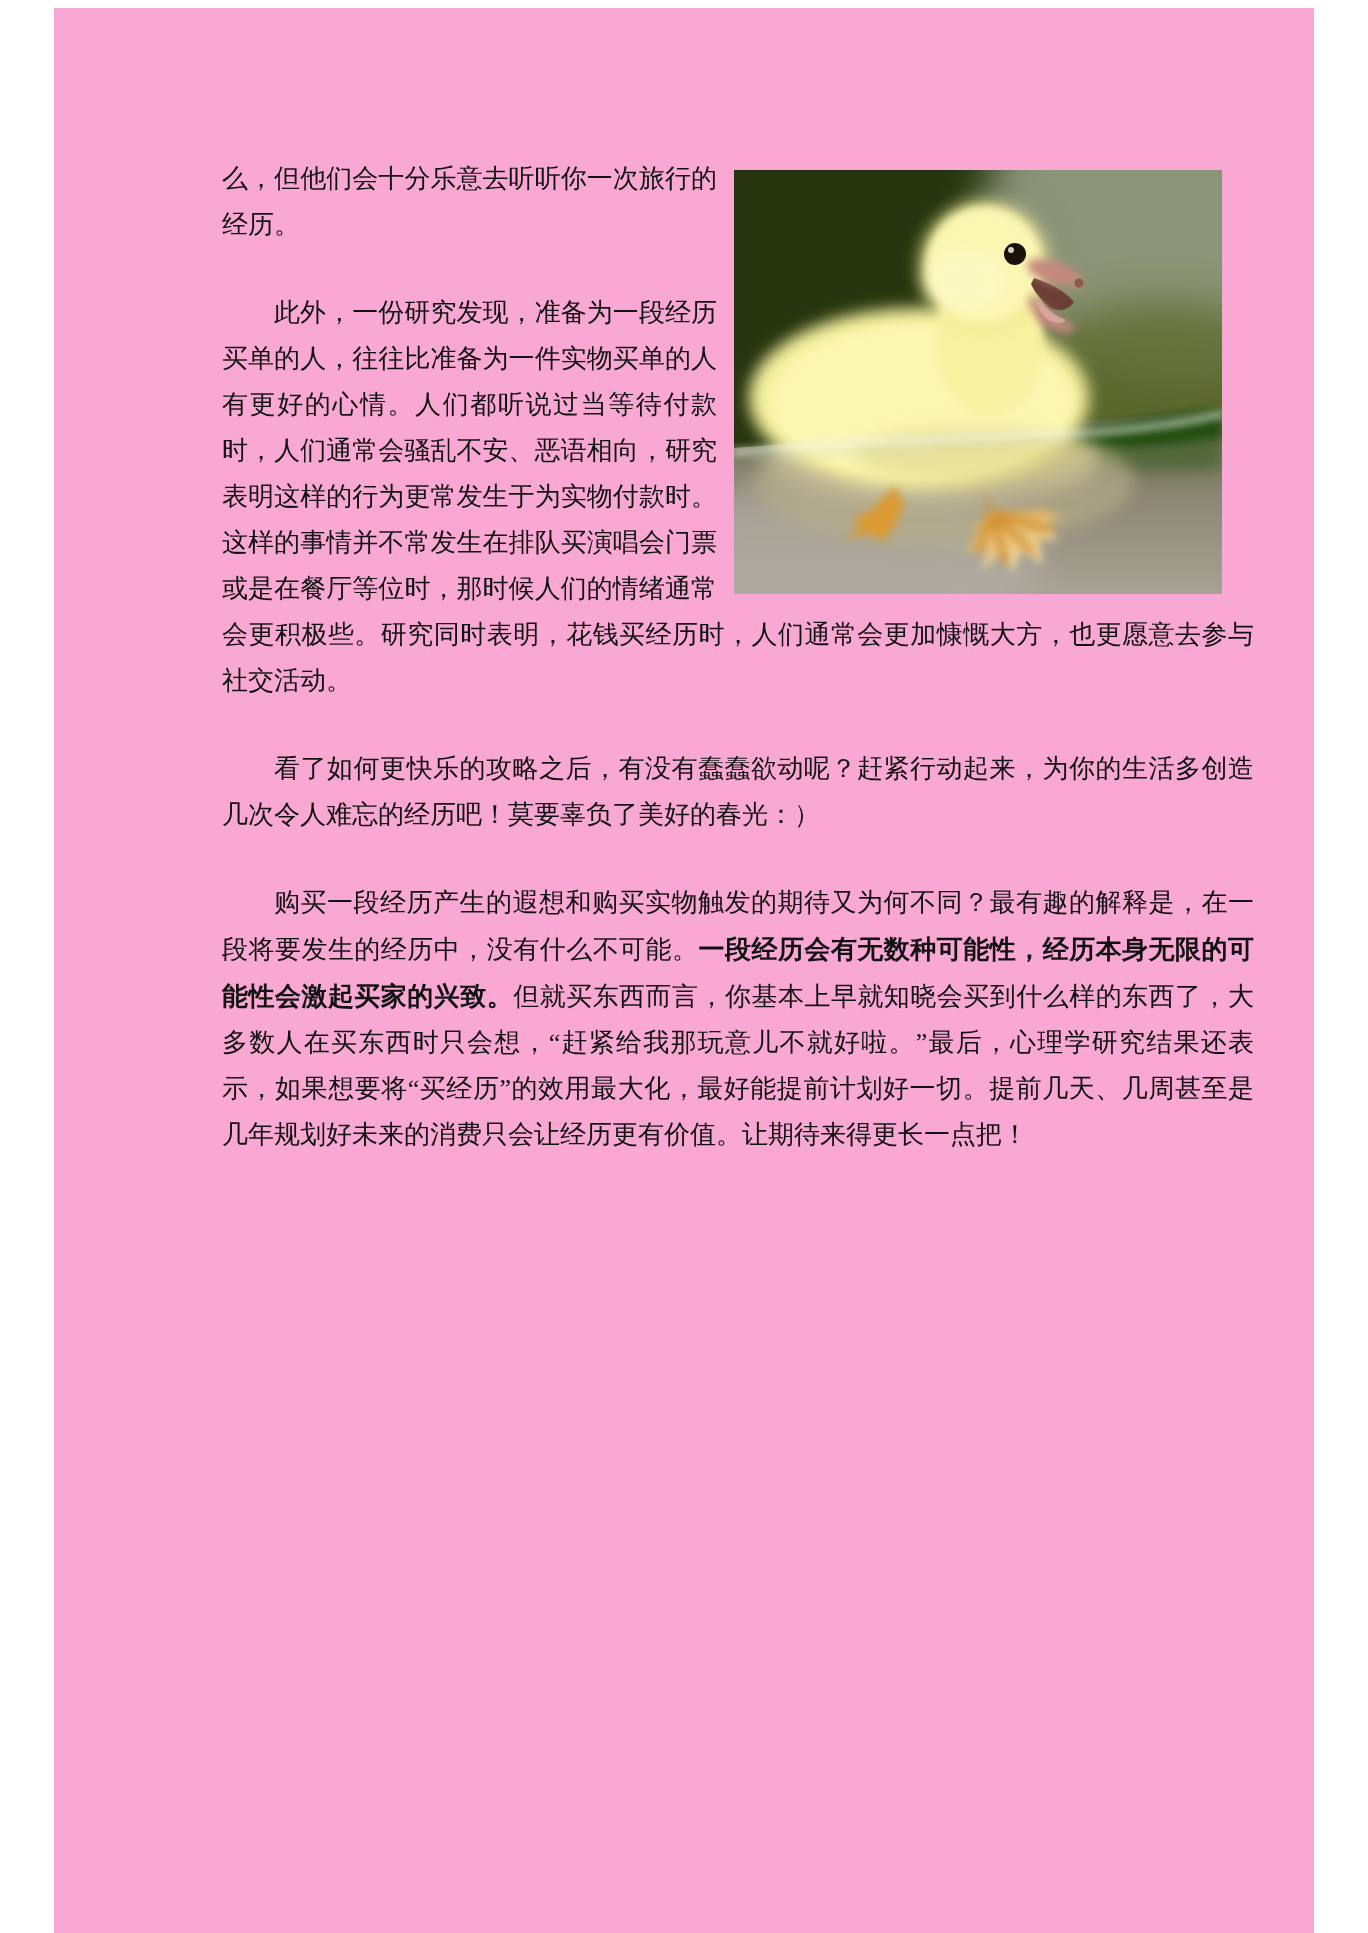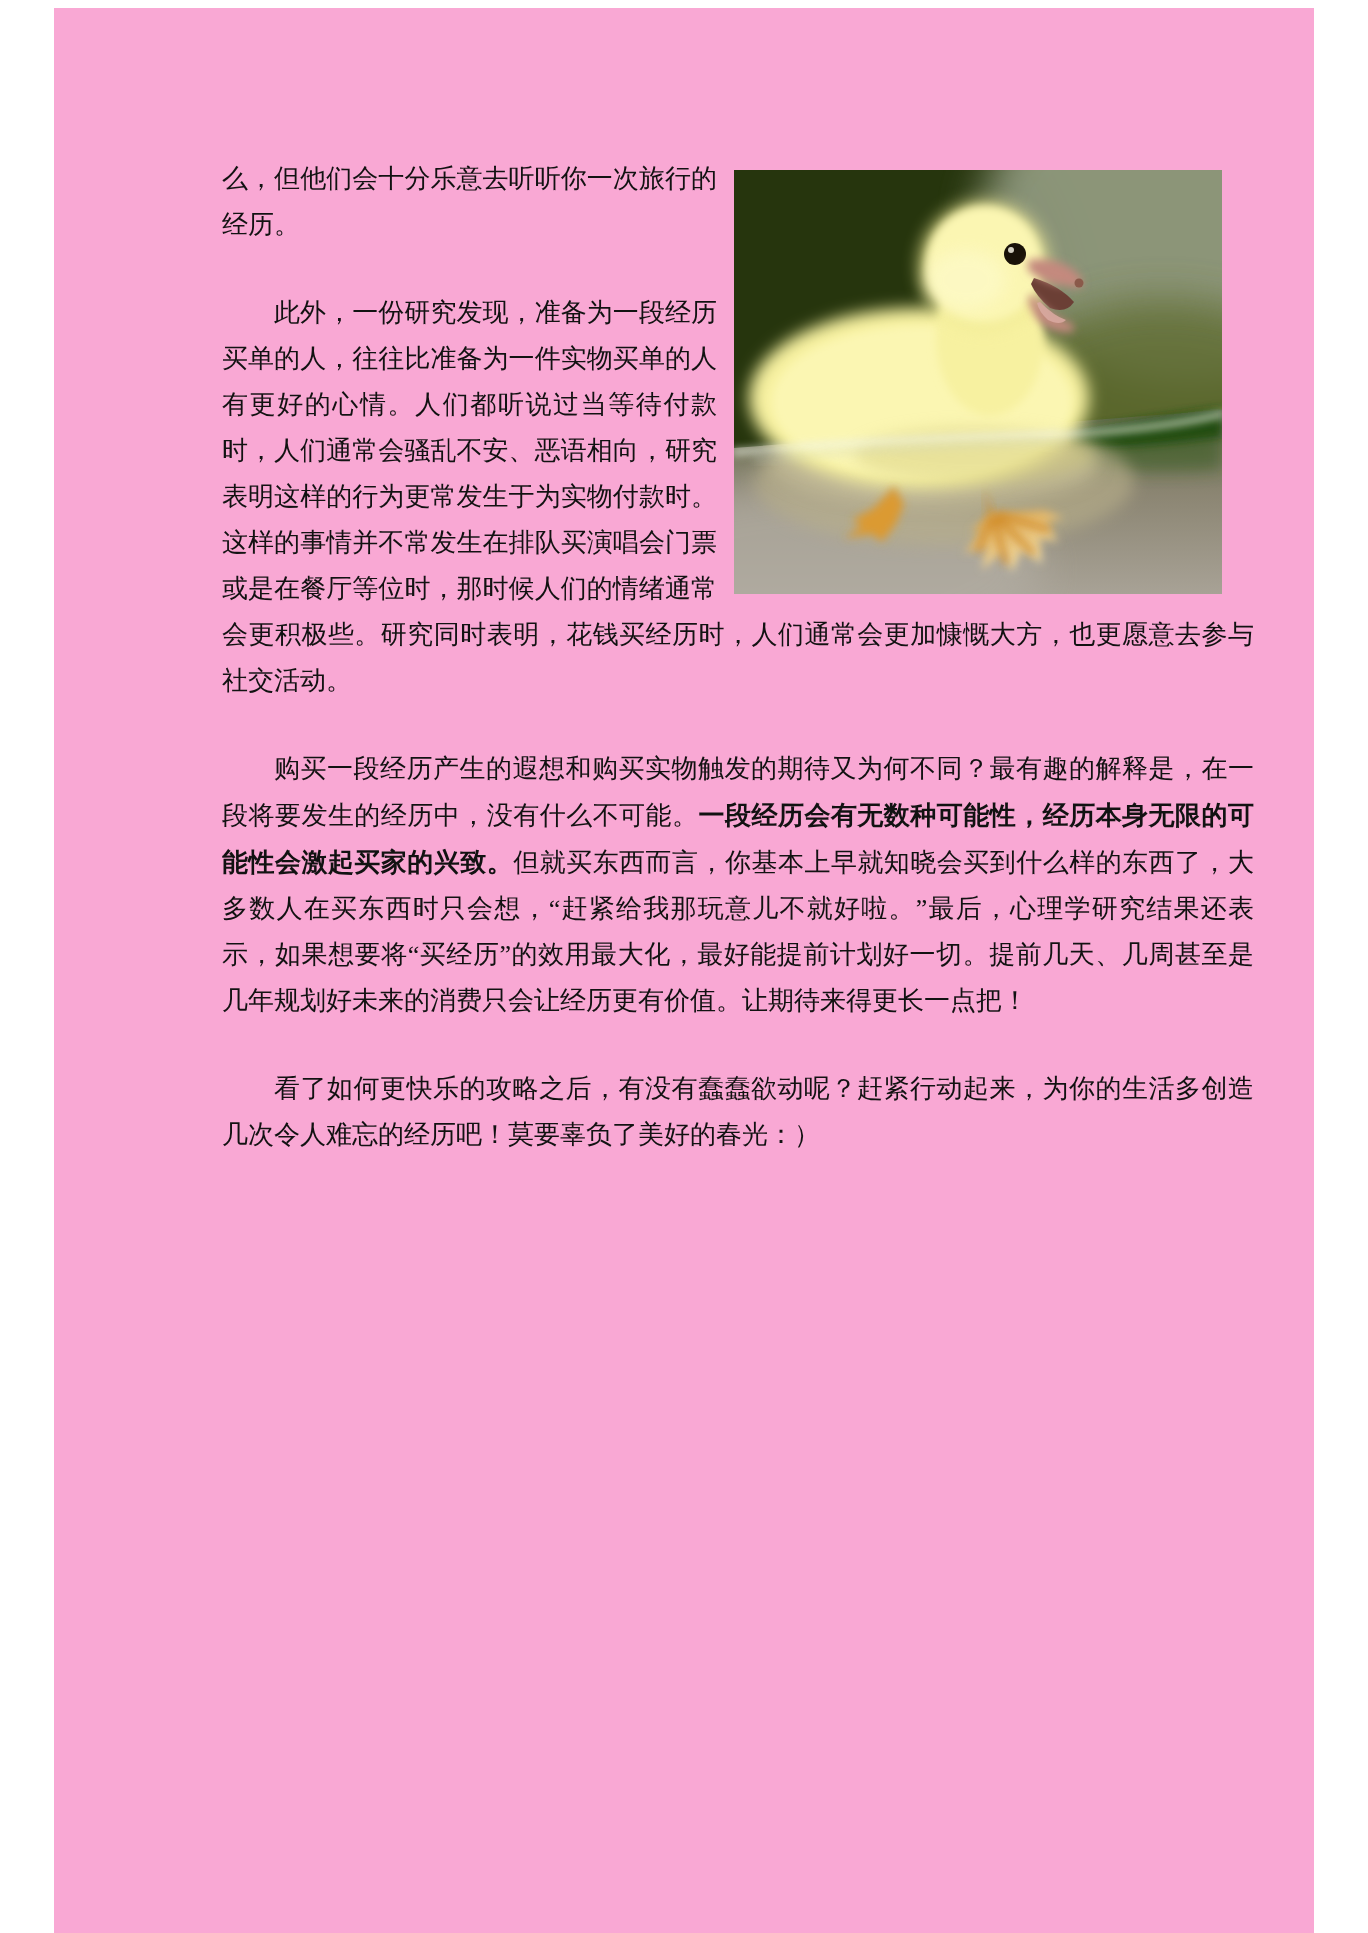--- a/index.html
+++ b/index.html
@@ -113,19 +113,19 @@
           <path d="M262,346 L300,384"></path>
           <path d="M262,344 L316,360"></path>
         </g>
       </svg>
     </figure>
 
     <p>么，但他们会十分乐意去听听你一次旅行的经历。</p>
 
     <p class="indent">此外，一份研究发现，准备为一段经历买单的人，往往比准备为一件实物买单的人有更好的心情。人们都听说过当等待付款时，人们通常会骚乱不安、恶语相向，研究表明这样的行为更常发生于为实物付款时。这样的事情并不常发生在排队买演唱会门票或是在餐厅等位时，那时候人们的情绪通常会更积极些。研究同时表明，花钱买经历时，人们通常会更加慷慨大方，也更愿意去参与社交活动。</p>
 
+    <p class="indent">看了如何更快乐的攻略之后，有没有蠢蠢欲动呢？赶紧行动起来，为你的生活多创造几次令人难忘的经历吧！莫要辜负了美好的春光：）</p>
+
     <p class="indent"><span>购买一段经历产生的遐想和购买实物触发的期待又为何不同？最有趣的解释是，在一段将要发生的经历中，没有什么不可能。</span><span class="bold-run">一段经历会有无数种可能性，经历本身无限的可能性会激起买家的兴致。</span><span>但就买东西而言，你基本上早就知晓会买到什么样的东西了，大多数人在买东西时只会想，“赶紧给我那玩意儿不就好啦。”最后，心理学研究结果还表示，如果想要将“买经历”的效用最大化，最好能提前计划好一切。提前几天、几周甚至是几年规划好未来的消费只会让经历更有价值。让期待来得更长一点把！</span></p>
-
-    <p class="indent">看了如何更快乐的攻略之后，有没有蠢蠢欲动呢？赶紧行动起来，为你的生活多创造几次令人难忘的经历吧！莫要辜负了美好的春光：）</p>
 
 
   </div>
 </div>
 
 </body></html>

